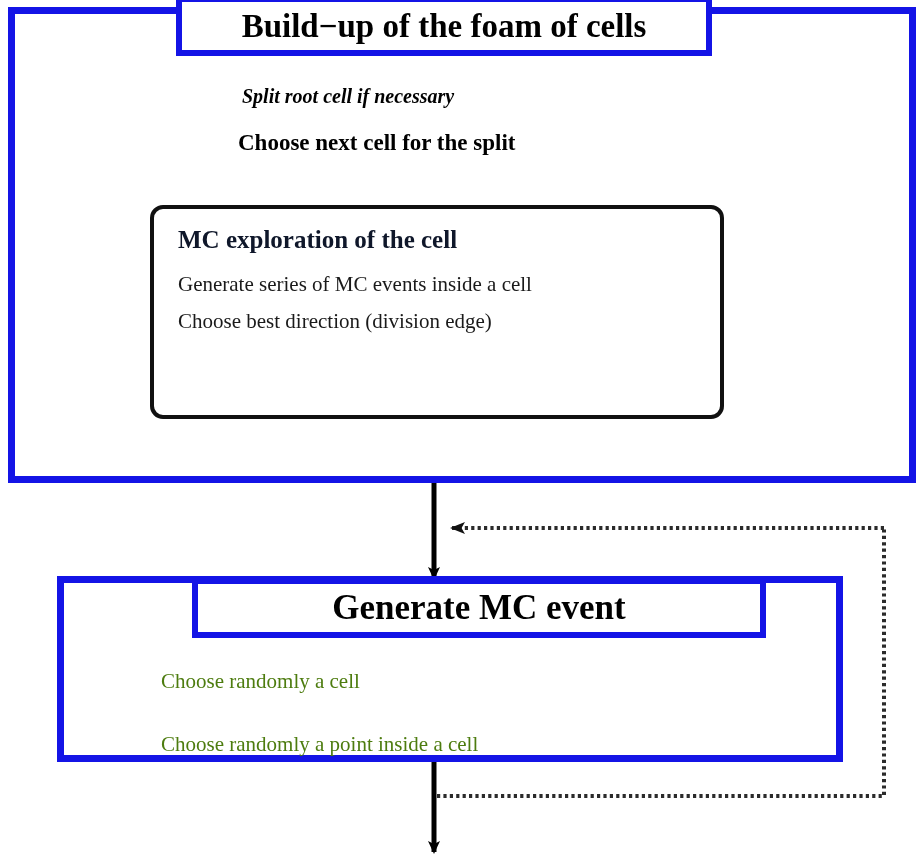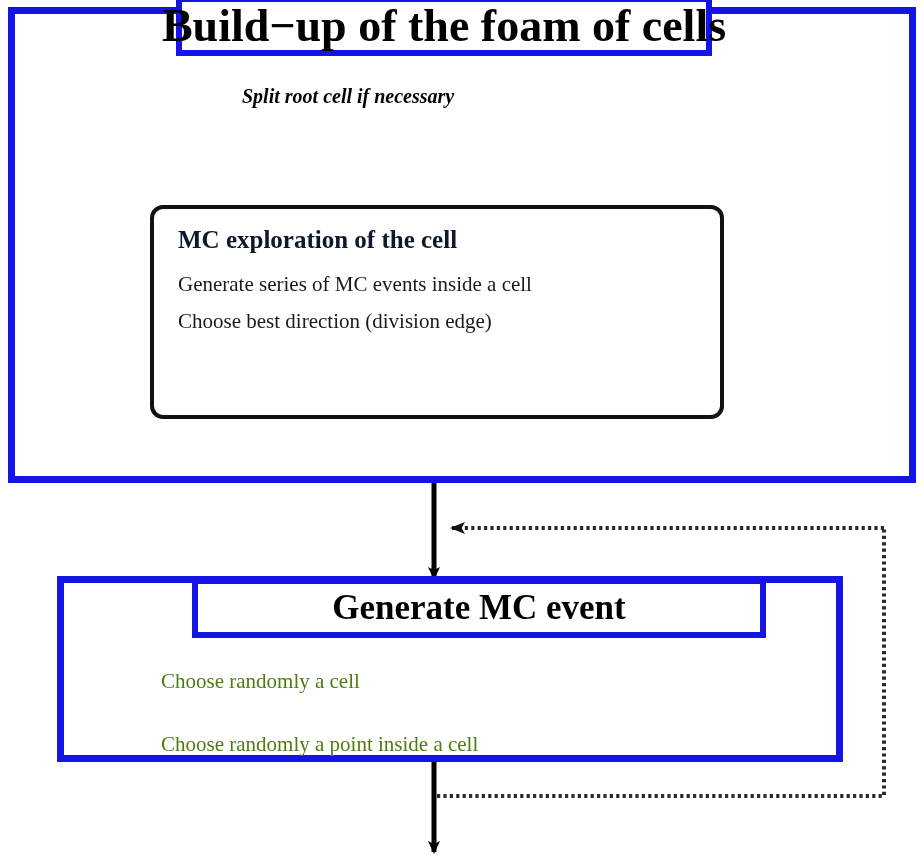--- a/index.html
+++ b/index.html
@@ -62,21 +62,21 @@
     white-space: nowrap;
     letter-spacing: 0px;
   }
   #title-box-buildup {
     left: 176px;
     top: -4px;
     width: 536px;
     height: 60px;
   }
   #title-box-buildup .title-text {
-    font-size: 46px;
+    font-size: 33px;
     line-height: 36px;
   }
   #title-box-generate {
     left: 192px;
     top: 578px;
     width: 574px;
     height: 60px;
   }
   #title-box-generate .title-text {
     font-size: 35px;
@@ -186,20 +186,21 @@
   </svg>
 
   <div class="panel-blue" id="panel-buildup"></div>
 
   <div class="title-box" id="title-box-buildup">
     <span class="title-text">Build−up of the foam of cells</span>
   </div>
 
   <div class="flow-text" id="text-split-root">Split root cell if necessary</div>
 
+  <div class="flow-text" id="text-choose-next">Choose next cell for the split</div>
 
   <div id="box-mc-exploration">
     <div id="mc-heading">MC exploration of the cell</div>
     <div class="mc-line" id="mc-line-0">Generate series of MC events inside a cell</div>
     <div class="mc-line" id="mc-line-1">Choose best direction (division edge)</div>
   </div>
 
   <div class="panel-blue" id="panel-generate"></div>
 
   <div class="title-box" id="title-box-generate">

